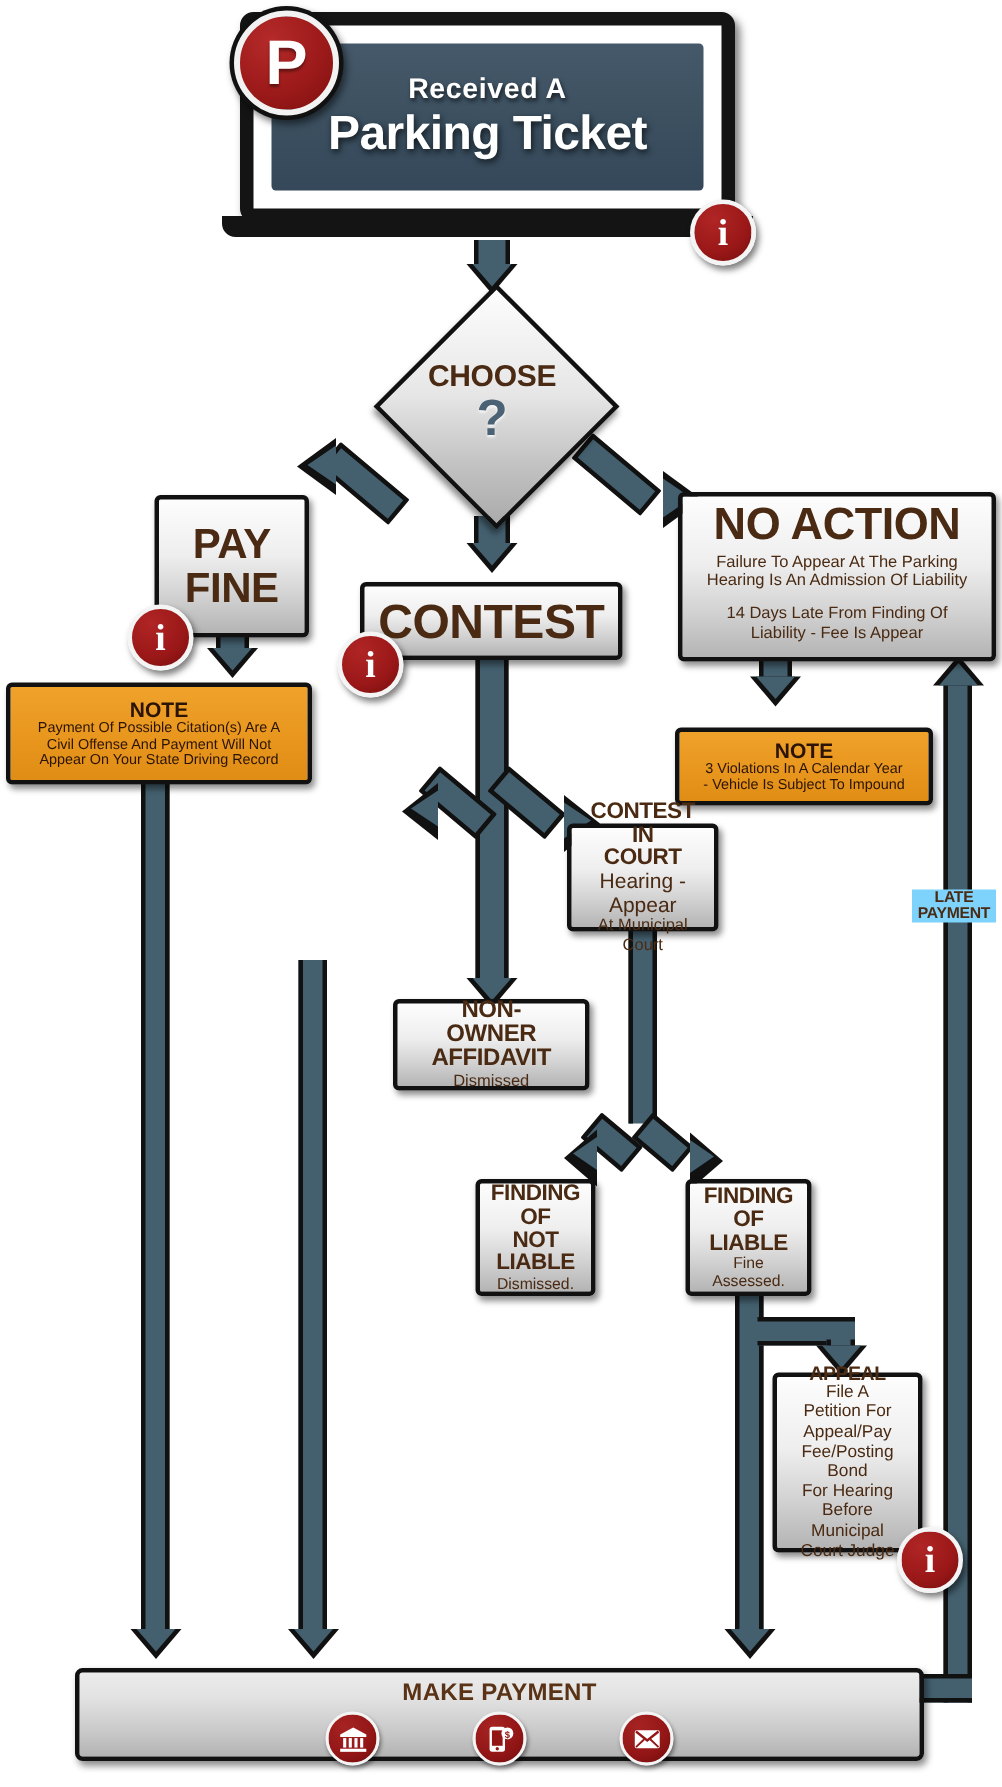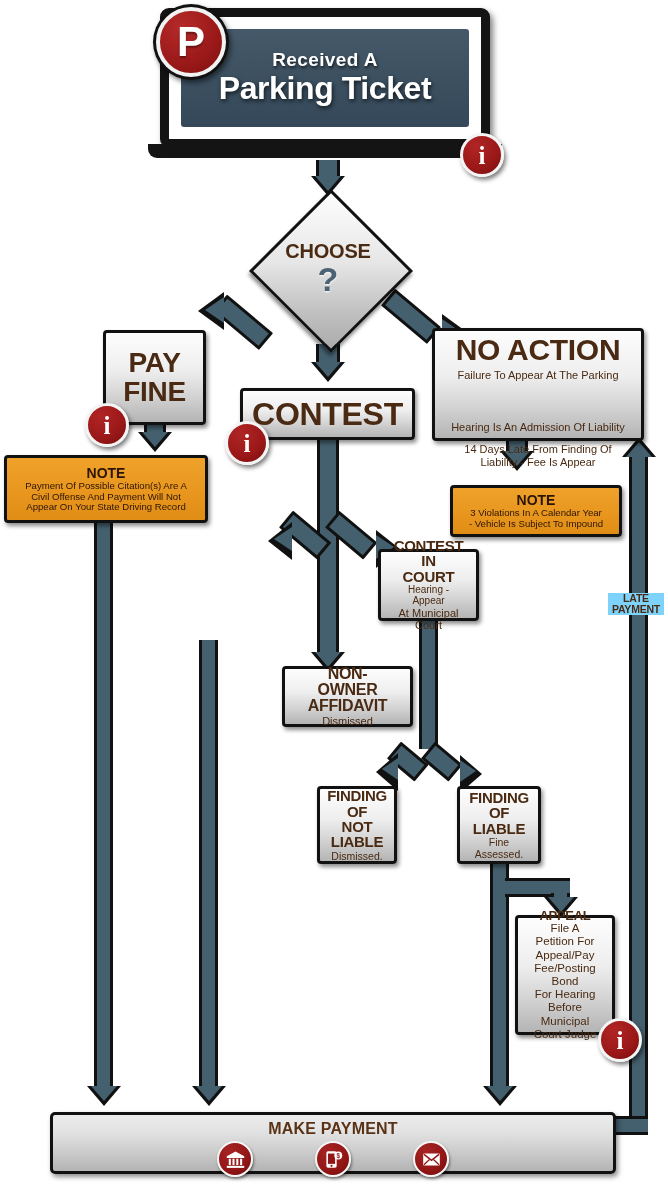--- a/index.html
+++ b/index.html
@@ -225,24 +225,24 @@
 
   <div class="diag" style="left:330px;top:500px;width:80px;height:56px;">
     <div class="bar" style="left:2px;top:8px;width:50px;transform:rotate(40deg);transform-origin:left center;"></div>
     <div class="hd" style="left:46px;top:30px;border-left:24px solid #111;"></div>
     <div class="hd" style="left:46px;top:35px;border-top:12px solid transparent;border-bottom:12px solid transparent;border-left:18px solid #44606f;"></div>
   </div>
   <div class="ahead down" style="left:311px;top:652px;">
       <i></i>
     </div>
 
-  <div class="node" style="left:432px;top:328px;width:212px;height:113px;justify-content:flex-start;padding-top:4px;">
+  <div class="node" style="left:452px;top:328px;width:212px;height:113px;justify-content:flex-start;padding-top:4px;">
     <div class="t1" style="font-size:30px;">NO ACTION</div>
     <div class="t2" style="font-size:11px;margin-top:3px;">Failure To Appear At The Parking</div>
-    <div class="t2" style="font-size:11px;margin-top:40px;">Hearing Is An Admission Of Liability</div>
+    <div class="t2" style="font-size:11px;">Hearing Is An Admission Of Liability</div>
     <div class="t2" style="font-size:11px;margin-top:10px;">14 Days Late From Finding Of</div>
     <div class="t2" style="font-size:11px;">Liability - Fee Is Appear</div>
   </div>
   <div class="stem" style="left:506px;top:439px;width:22px;height:16px;"></div>
   <div class="ahead down" style="left:500px;top:451px;">
       <i></i>
     </div>
 
   <div class="note" style="left:450px;top:485px;width:172px;height:52px;">
     <div class="nt" style="font-size:14px;">NOTE</div>
@@ -261,37 +261,37 @@
   </div>
 
   <div class="stem" style="left:199px;top:640px;width:19px;height:452px;"></div>
   <div class="ahead down" style="left:192px;top:1086px;">
       <i></i>
     </div>
 
   <div class="node" style="left:378px;top:549px;width:101px;height:72px;">
     <div class="t1" style="font-size:15px;">CONTEST</div>
     <div class="t1" style="font-size:15px;">IN COURT</div>
-    <div class="t3" style="font-size:10px;">Hearing - Appear</div>
+    <div class="t3" style="font-size:14px;">Hearing - Appear</div>
     <div class="t3" style="font-size:11px;">At Municipal Court</div>
   </div>
 
   <div class="stem" style="left:419px;top:619px;width:19px;height:130px;"></div>
   <div class="diag" style="left:372px;top:735px;width:60px;height:48px;">
     <div class="bar" style="left:22px;top:4px;width:36px;transform:rotate(40deg);transform-origin:left center;"></div>
     <div class="hd" style="left:4px;top:18px;border-right:22px solid #111;"></div>
     <div class="hd" style="left:10px;top:23px;border-top:11px solid transparent;border-bottom:11px solid transparent;border-right:16px solid #44606f;"></div>
   </div>
   <div class="diag" style="left:428px;top:735px;width:70px;height:48px;">
     <div class="bar" style="left:0px;top:4px;width:36px;transform:rotate(40deg);transform-origin:left center;"></div>
     <div class="hd" style="left:32px;top:20px;border-left:22px solid #111;"></div>
     <div class="hd" style="left:32px;top:25px;border-top:11px solid transparent;border-bottom:11px solid transparent;border-left:16px solid #44606f;"></div>
   </div>
 
-  <div class="node" style="left:262px;top:666px;width:131px;height:61px;margin-left:20px;">
+  <div class="node" style="left:262px;top:666px;width:131px;height:61px;">
     <div class="t1" style="font-size:16px;">NON-OWNER</div>
     <div class="t1" style="font-size:16px;">AFFIDAVIT</div>
     <div class="t3" style="font-size:11px;">Dismissed</div>
   </div>
 
   <div class="node" style="left:317px;top:786px;width:80px;height:78px;">
     <div class="t1" style="font-size:15px;">FINDING</div>
     <div class="t1" style="font-size:15px;">OF NOT</div>
     <div class="t1" style="font-size:15px;">LIABLE</div>
     <div class="t3" style="font-size:10.5px;">Dismissed.</div>

